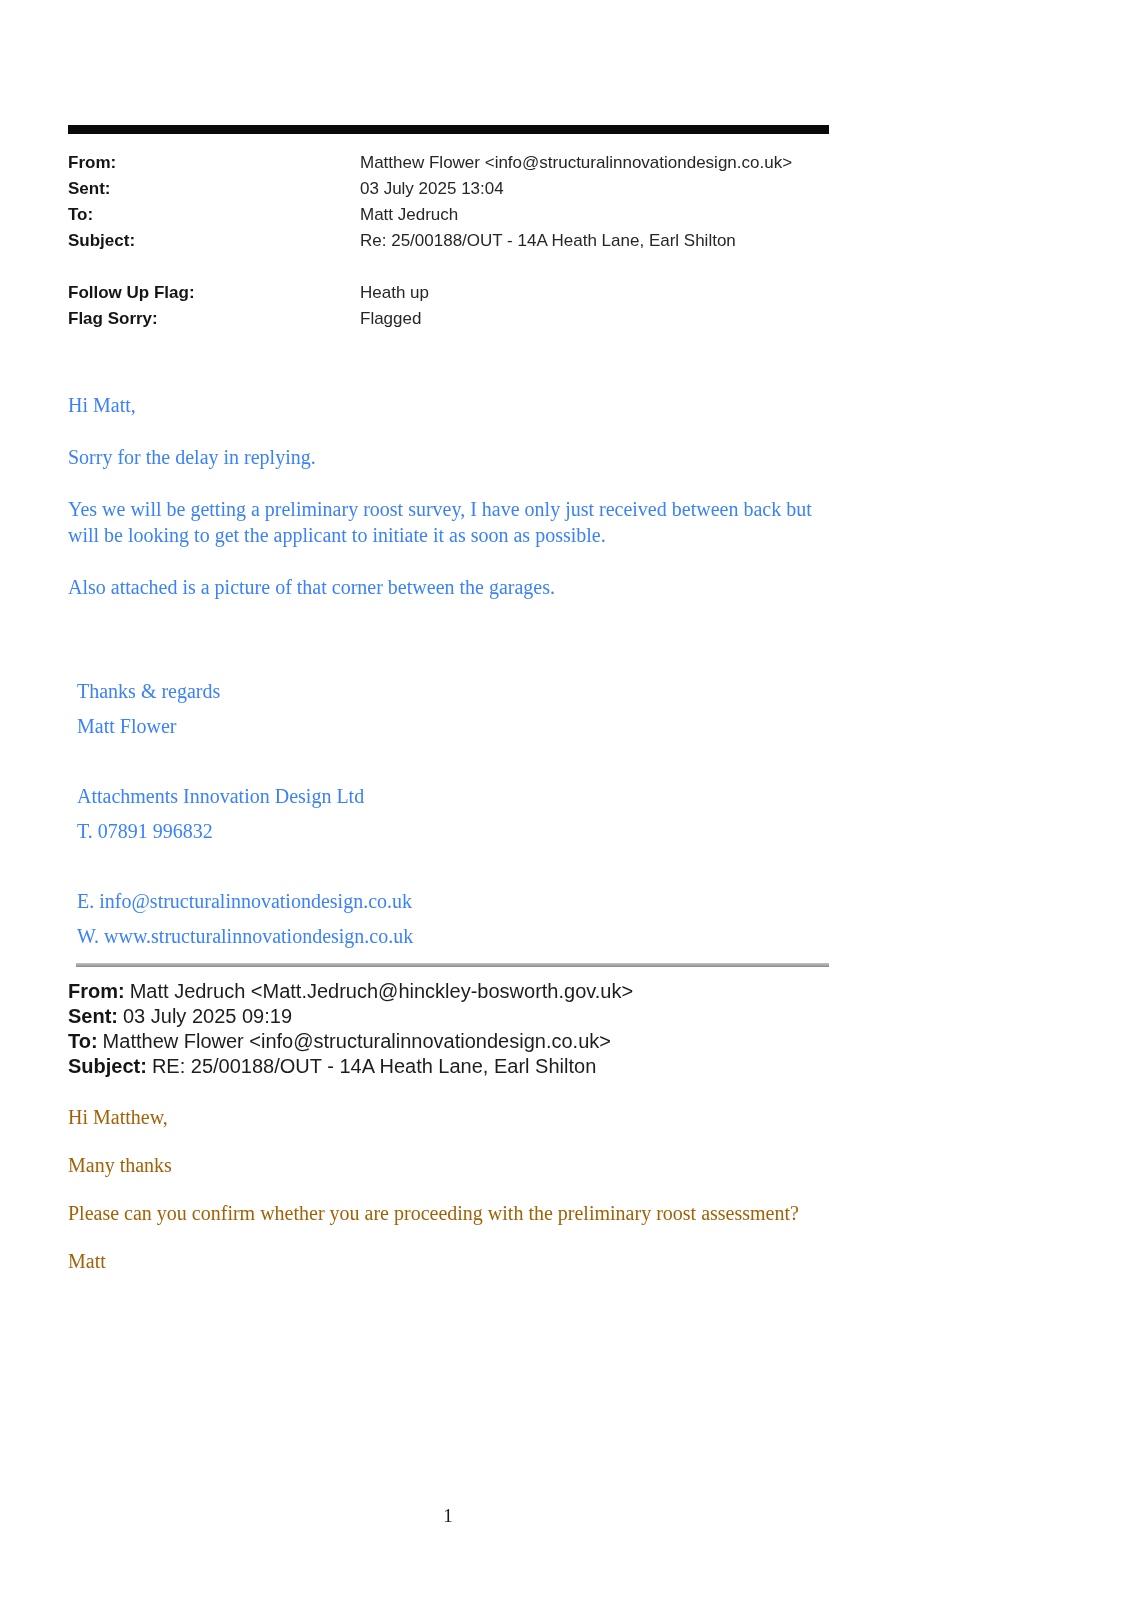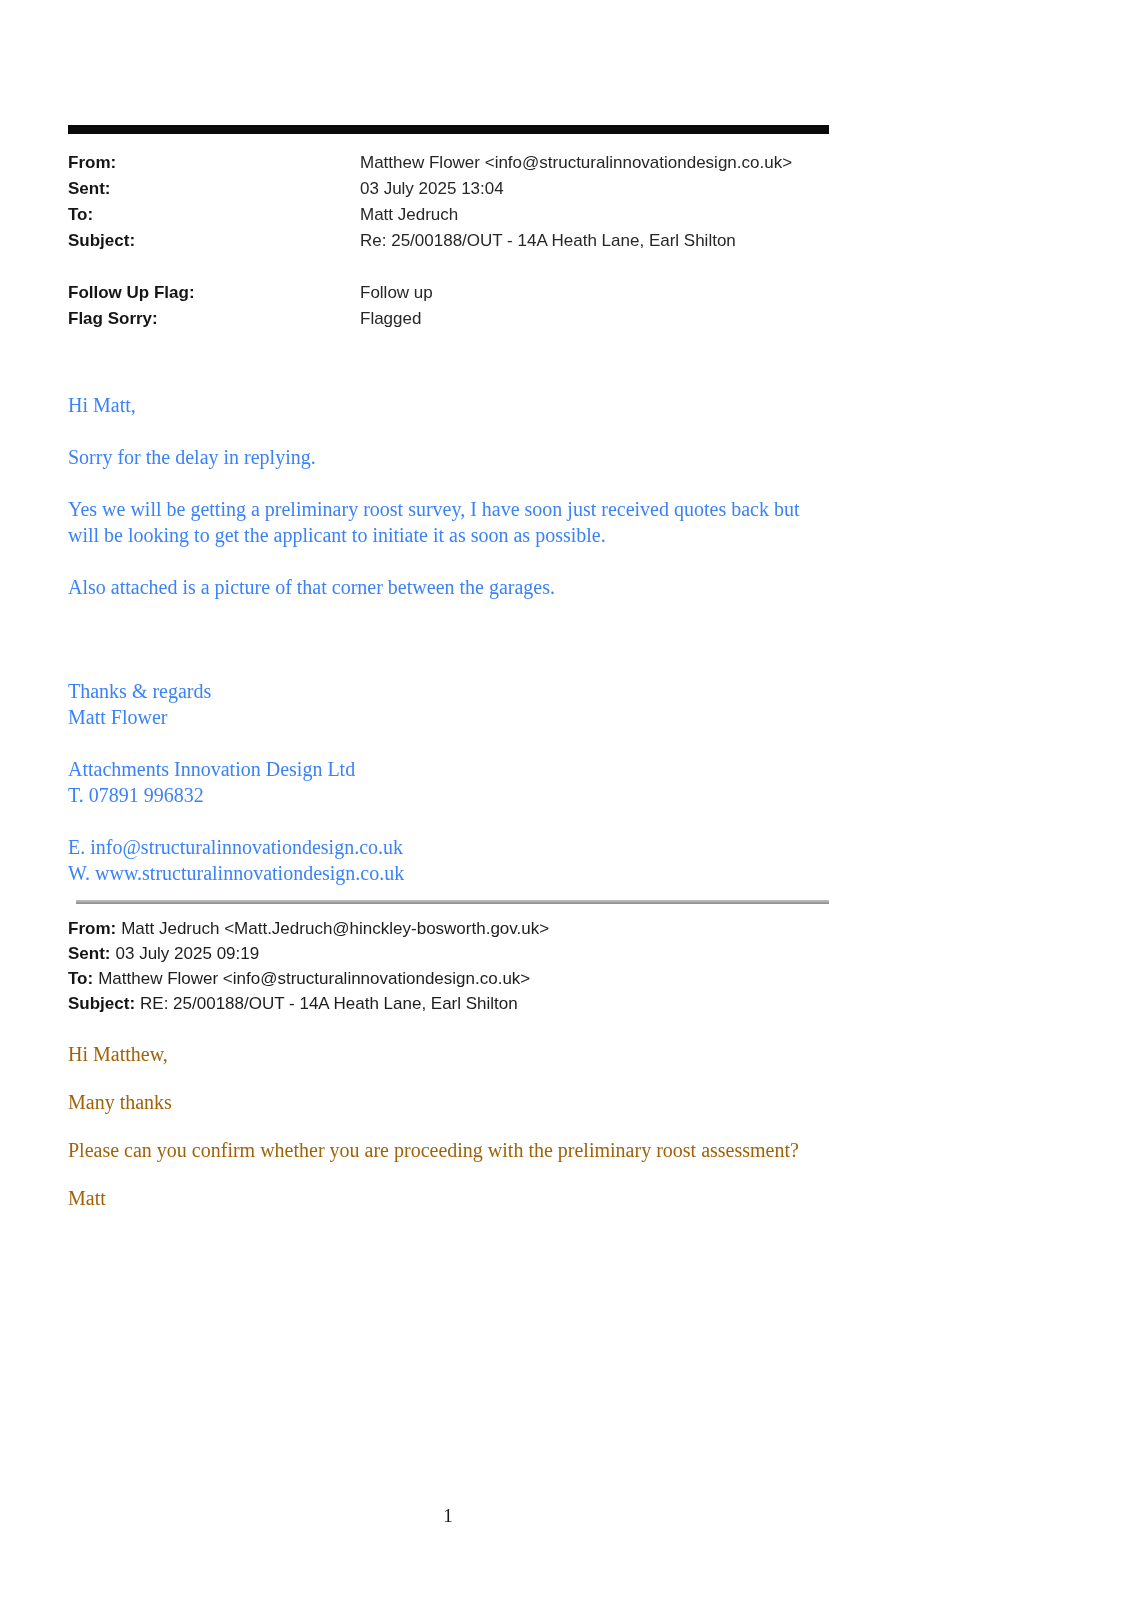--- a/index.html
+++ b/index.html
@@ -51,36 +51,36 @@
     line-height: 26px;
     color: #3b82f6;
   }
   .body-text p {
     margin: 0 0 26px 0;
   }
   .body-text p.big-gap {
     margin-bottom: 78px;
   }
   .sig-line {
-    margin: 0;
+    margin: 9px;
   }
   .sig-spacer {
     height: 26px;
   }
   
   .divider {
     margin: 14px 67px 0 76px;
     height: 4px;
     background: linear-gradient(#c4c4c4, #8a8a8a);
   }
   .quoted {
     margin: 12px 66px 0 68px;
   }
   .q-head {
-    font-size: 17px;
+    font-size: 20px;
     line-height: 25px;
     color: #1d1d1d;
   }
   .q-row { display: block; }
   .q-label {
     font-weight: bold;
     margin-right: 5px;
     color: #151515;
   }
   .q-body {
@@ -126,32 +126,32 @@
       <div class="meta-label">To:</div>
       <div class="meta-value">Matt Jedruch</div>
     </div>
     <div class="meta-row">
       <div class="meta-label">Subject:</div>
       <div class="meta-value">Re: 25/00188/OUT - 14A Heath Lane, Earl Shilton</div>
     </div>
     <div class="meta-spacer"></div>
     <div class="meta-row">
       <div class="meta-label">Follow Up Flag:</div>
-      <div class="meta-value">Follow up</div>
+      <div class="meta-value">Heath up</div>
     </div>
     <div class="meta-row">
       <div class="meta-label">Flag Sorry:</div>
       <div class="meta-value">Flagged</div>
     </div>
   </div>
 
   <div class="body-text">
     <p>Hi Matt,</p>
     <p>Sorry for the delay in replying.</p>
-    <p>Yes we will be getting a preliminary roost survey, I have soon just received quotes back but will be looking to get the applicant to initiate it as soon as possible.</p>
+    <p>Yes we will be getting a preliminary roost survey, I have only just received between back but will be looking to get the applicant to initiate it as soon as possible.</p>
     <p class="big-gap">Also attached is a picture of that corner between the garages.</p>
     <div class="sig-line">Thanks &amp; regards</div>
     <div class="sig-line">Matt Flower</div>
     <div class="sig-spacer"></div>
     <div class="sig-line">Attachments Innovation Design Ltd</div>
     <div class="sig-line">T. 07891 996832</div>
     <div class="sig-spacer"></div>
     <div class="sig-line">E. info@structuralinnovationdesign.co.uk</div>
     <div class="sig-line">W. www.structuralinnovationdesign.co.uk</div>
   </div>

